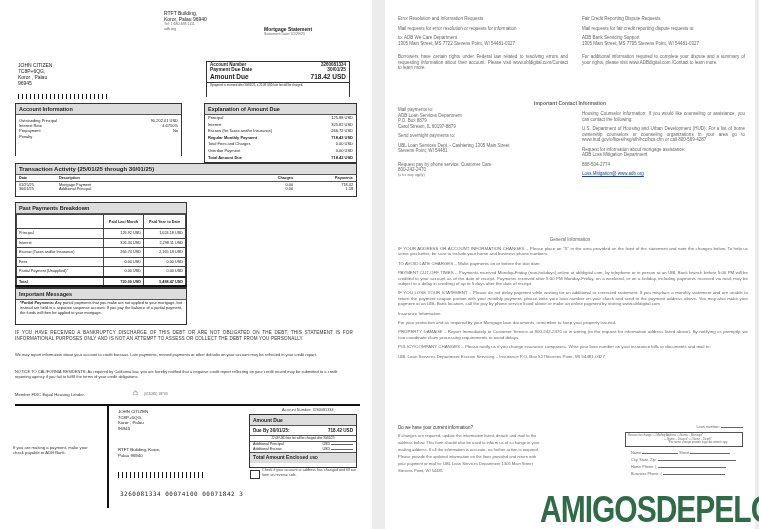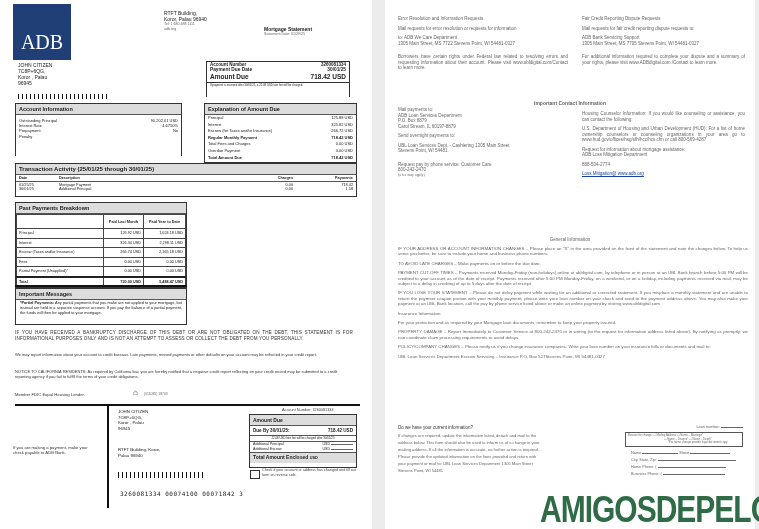--- a/index.html
+++ b/index.html
@@ -24,23 +24,20 @@
   .barcode{position:absolute;height:5px;background:repeating-linear-gradient(90deg,#111 0,#111 1px,#fff 1px,#fff 2px,#111 2px,#111 2.5px,#fff 2.5px,#fff 4px);}
   .line{position:absolute;background:#111;}
   .watermark{position:absolute;left:540px;top:490px;font-family:"Liberation Sans",sans-serif;font-weight:bold;font-size:30px;color:#2f6b47;letter-spacing:-1px;transform:scaleY(1.2);transform-origin:left top;}
   .field{border-bottom:1px solid #666;display:inline-block;}
   a.link{color:#1a3fa0;text-decoration:underline;}
 </style>
 </head>
 <body>
 
 <div class="page" id="left">
-  <div class="logo">
-      <span>ADB</span>
-    </div>
 
   <div class="abs md" style="left:164px;top:10px;">
     <div>RTFT Building,</div>
     <div>Koror, Palau 96940</div>
     <div class="tiny" style="color:#666">Tel: 1 680 488 1111</div>
     <div class="tiny" style="color:#666">adb.org</div>
   </div>
 
   <div class="abs" style="left:264px;top:26px;">
     <div class="md bold">Mortgage Statement</div>

